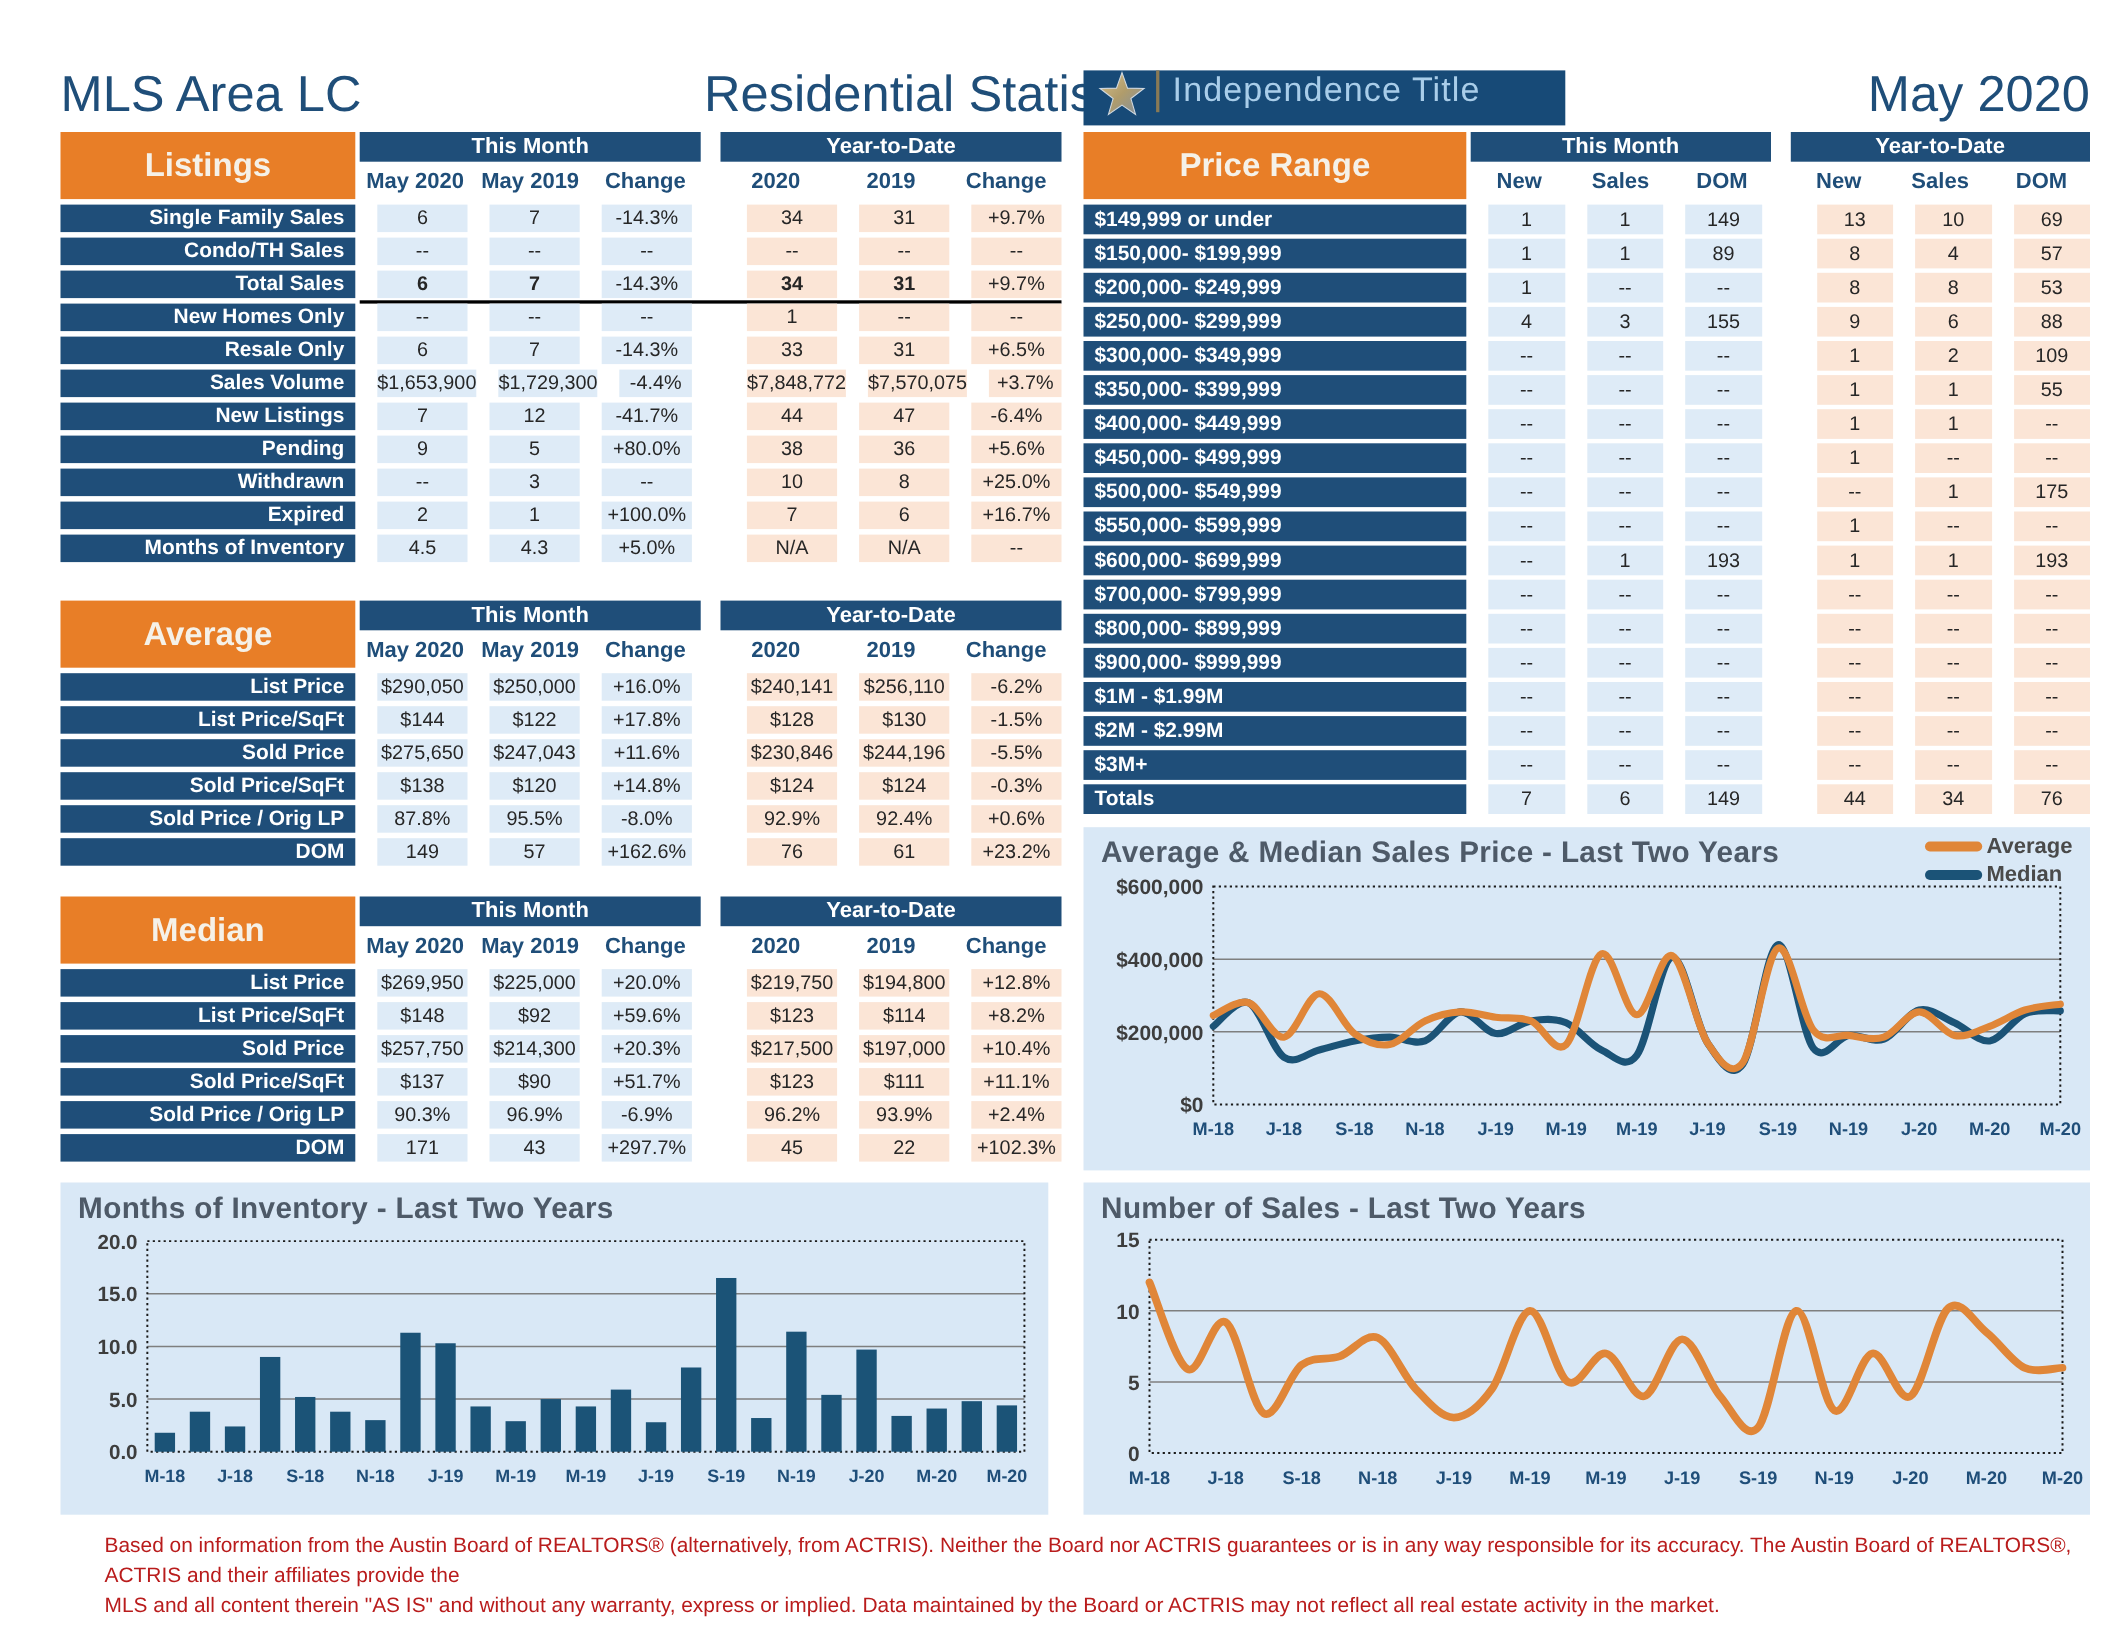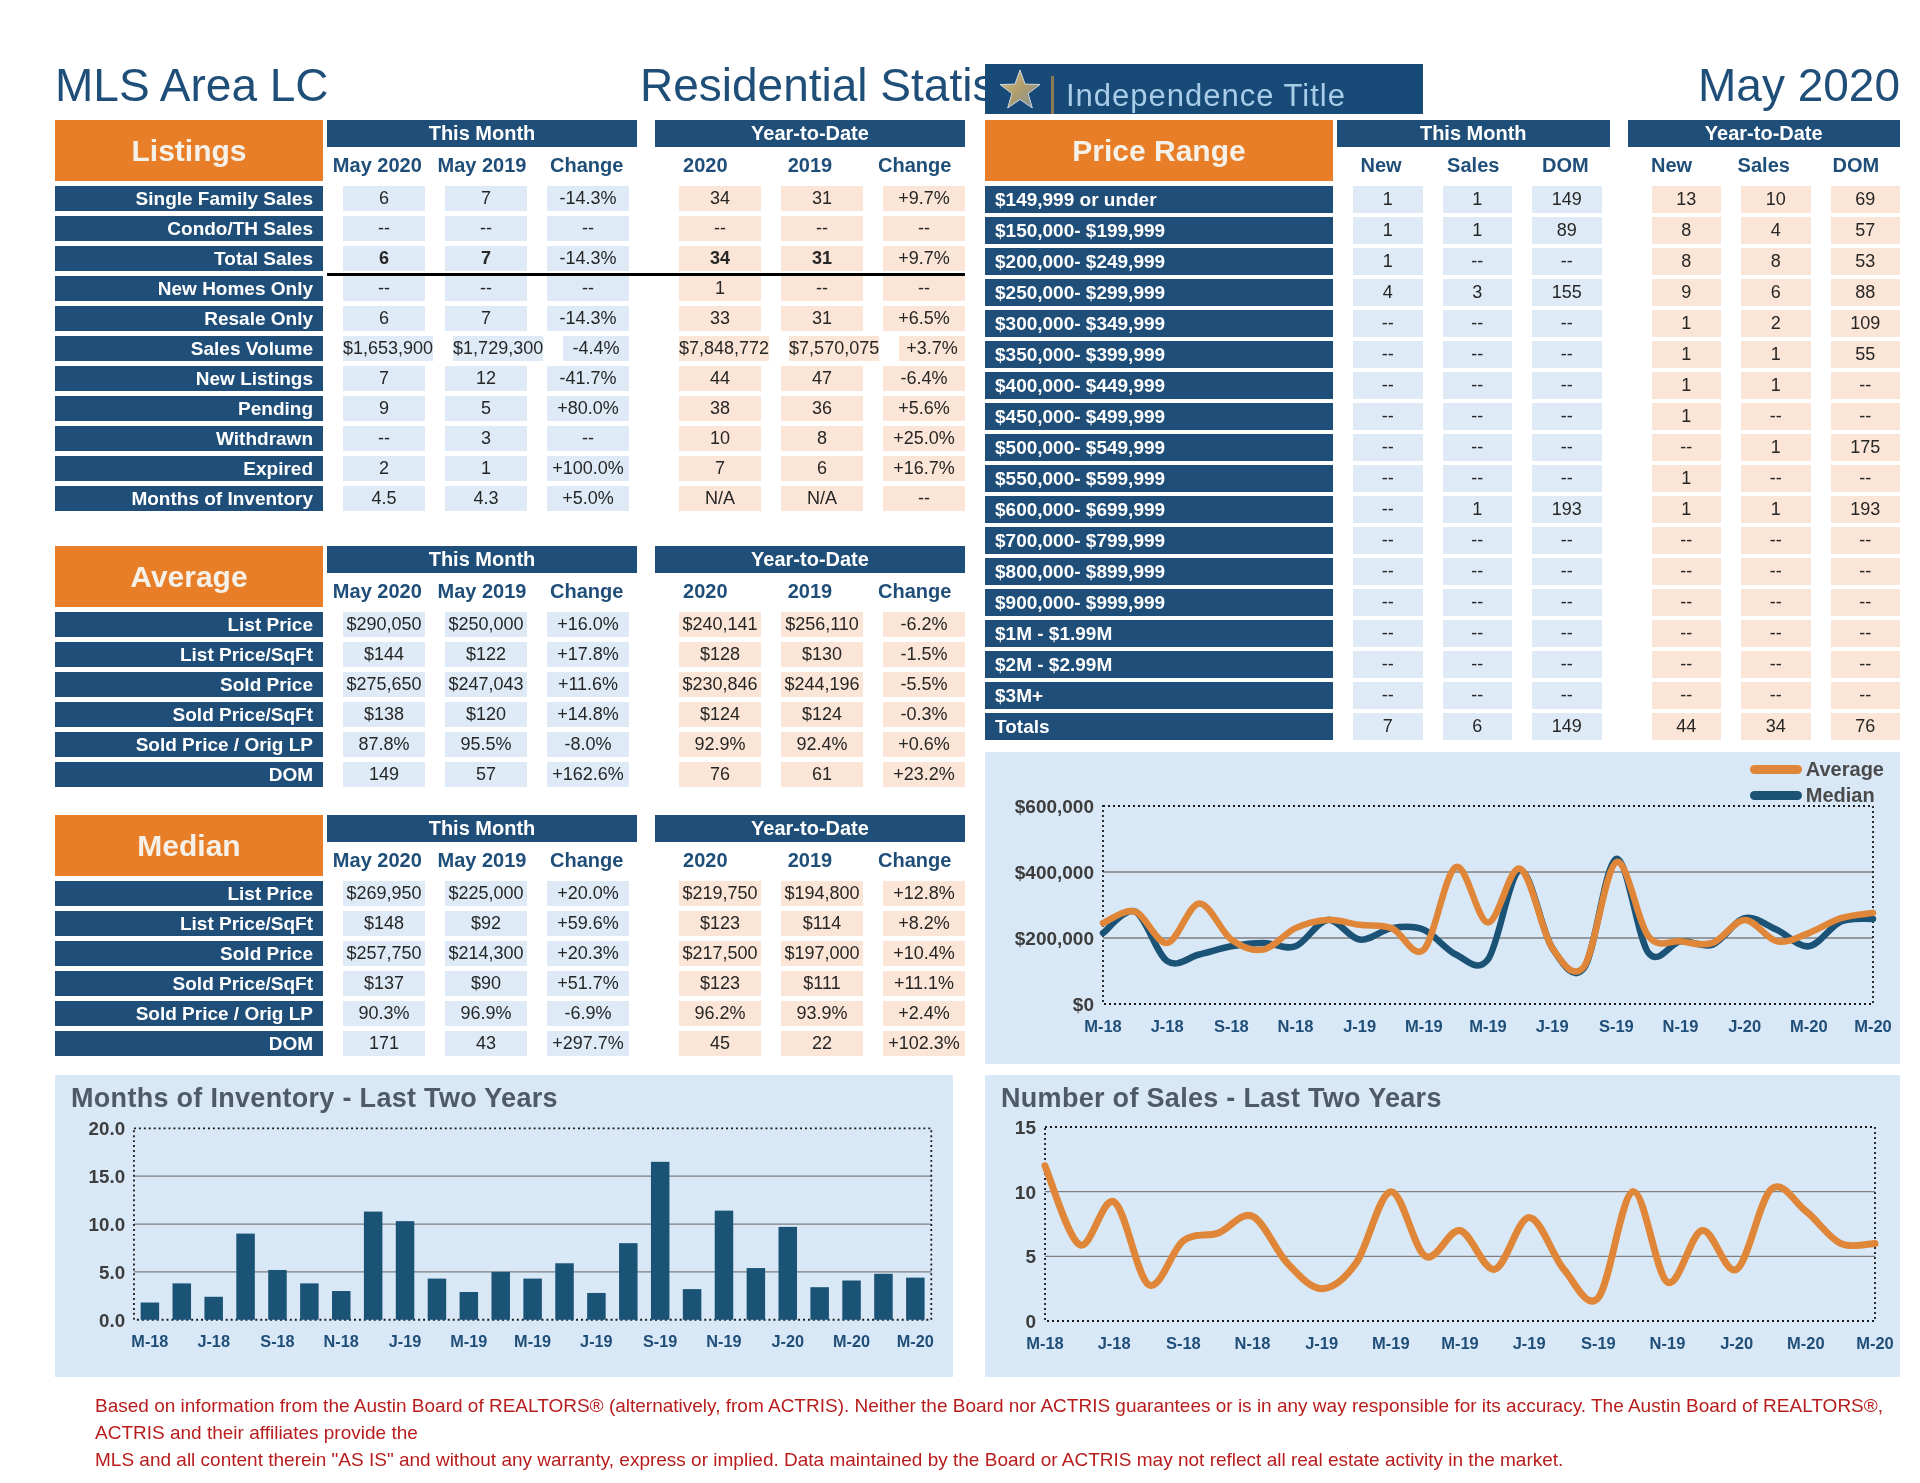--- a/index.html
+++ b/index.html
@@ -5,21 +5,21 @@
   html,body{margin:0;padding:0}
   body{
     position:relative;width:1920px;height:1483px;background:#ffffff;
     font-family:"Liberation Sans", sans-serif;overflow:hidden;
   }
   
   .htitle{position:absolute;font-size:46px;font-weight:normal;color:var(--navy);white-space:nowrap}
   #area-title{left:55px;top:58px}
   #report-title{left:640px;top:58px}
   #report-date{right:20px;top:58px}
-  #logo{position:absolute;left:985px;top:64px;width:438px;height:50px;background:var(--logo_navy);display:flex;align-items:flex-end}
+  #logo{position:absolute;left:985px;top:64px;width:438px;height:50px;background:var(--logo_navy);display:flex;align-items:flex-start}
   #logo .star{width:46px;height:46px;margin-left:12px}
   .logo-divider{width:3px;height:38px;background:#8A7A55;margin-left:8px}
   .logo-text{color:#A9CDE9;font-size:31px;font-weight:normal;letter-spacing:1px;margin-left:12px;white-space:nowrap}
   
   .stat-table{position:absolute;--lw:268px;width:910px}
   #price-table{--lw:348px;width:915px}
   .thead{display:flex;gap:4px;margin-bottom:5px}
   .sec-label{width:var(--lw);background:var(--orange);color:#F5F1E8;font-weight:bold;font-size:30px;display:flex;align-items:center;justify-content:center}
   .hright{flex:1;display:flex;flex-direction:column;gap:3px}
   .hgrid{display:grid;grid-template-columns:repeat(3,1fr) 10px repeat(3,1fr);gap:4px}
@@ -575,20 +575,21 @@
         <div class="cell g1 chg">149</div>
         <div class="spacer"></div>
         <div class="cell g2">44</div>
         <div class="cell g2">34</div>
         <div class="cell g2 chg">76</div>
       </div>
     </div>
   </div>
 
 <div id="avgmed-panel" class="panel">
+  <div class="chart-title">Average &amp; Median Sales Price - Last Two Years</div>
   <div class="legend">
     <div class="legend-item">
       <span class="swatch" style="background: rgb(224, 134, 56);"></span>
       <span class="legend-label">Average</span>
     </div>
     <div class="legend-item">
       <span class="swatch" style="background: rgb(27, 83, 119);"></span>
       <span class="legend-label">Median</span>
     </div>
   </div>

